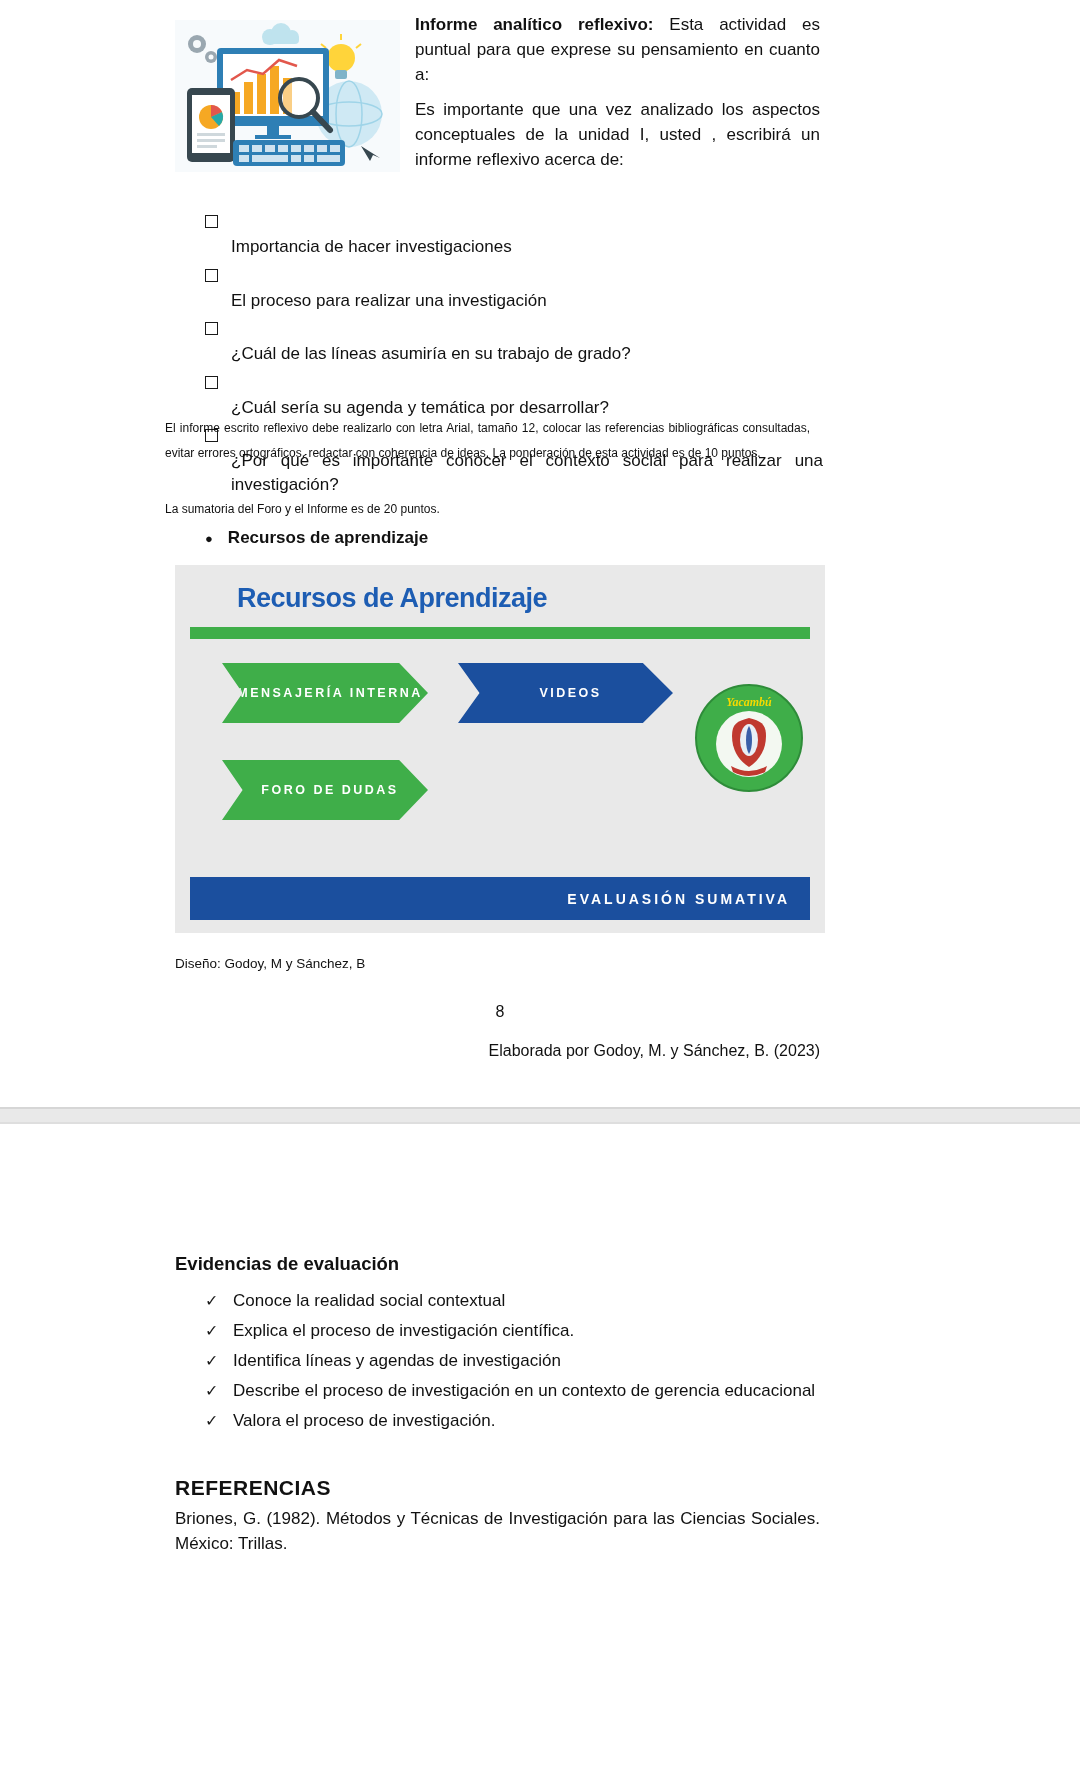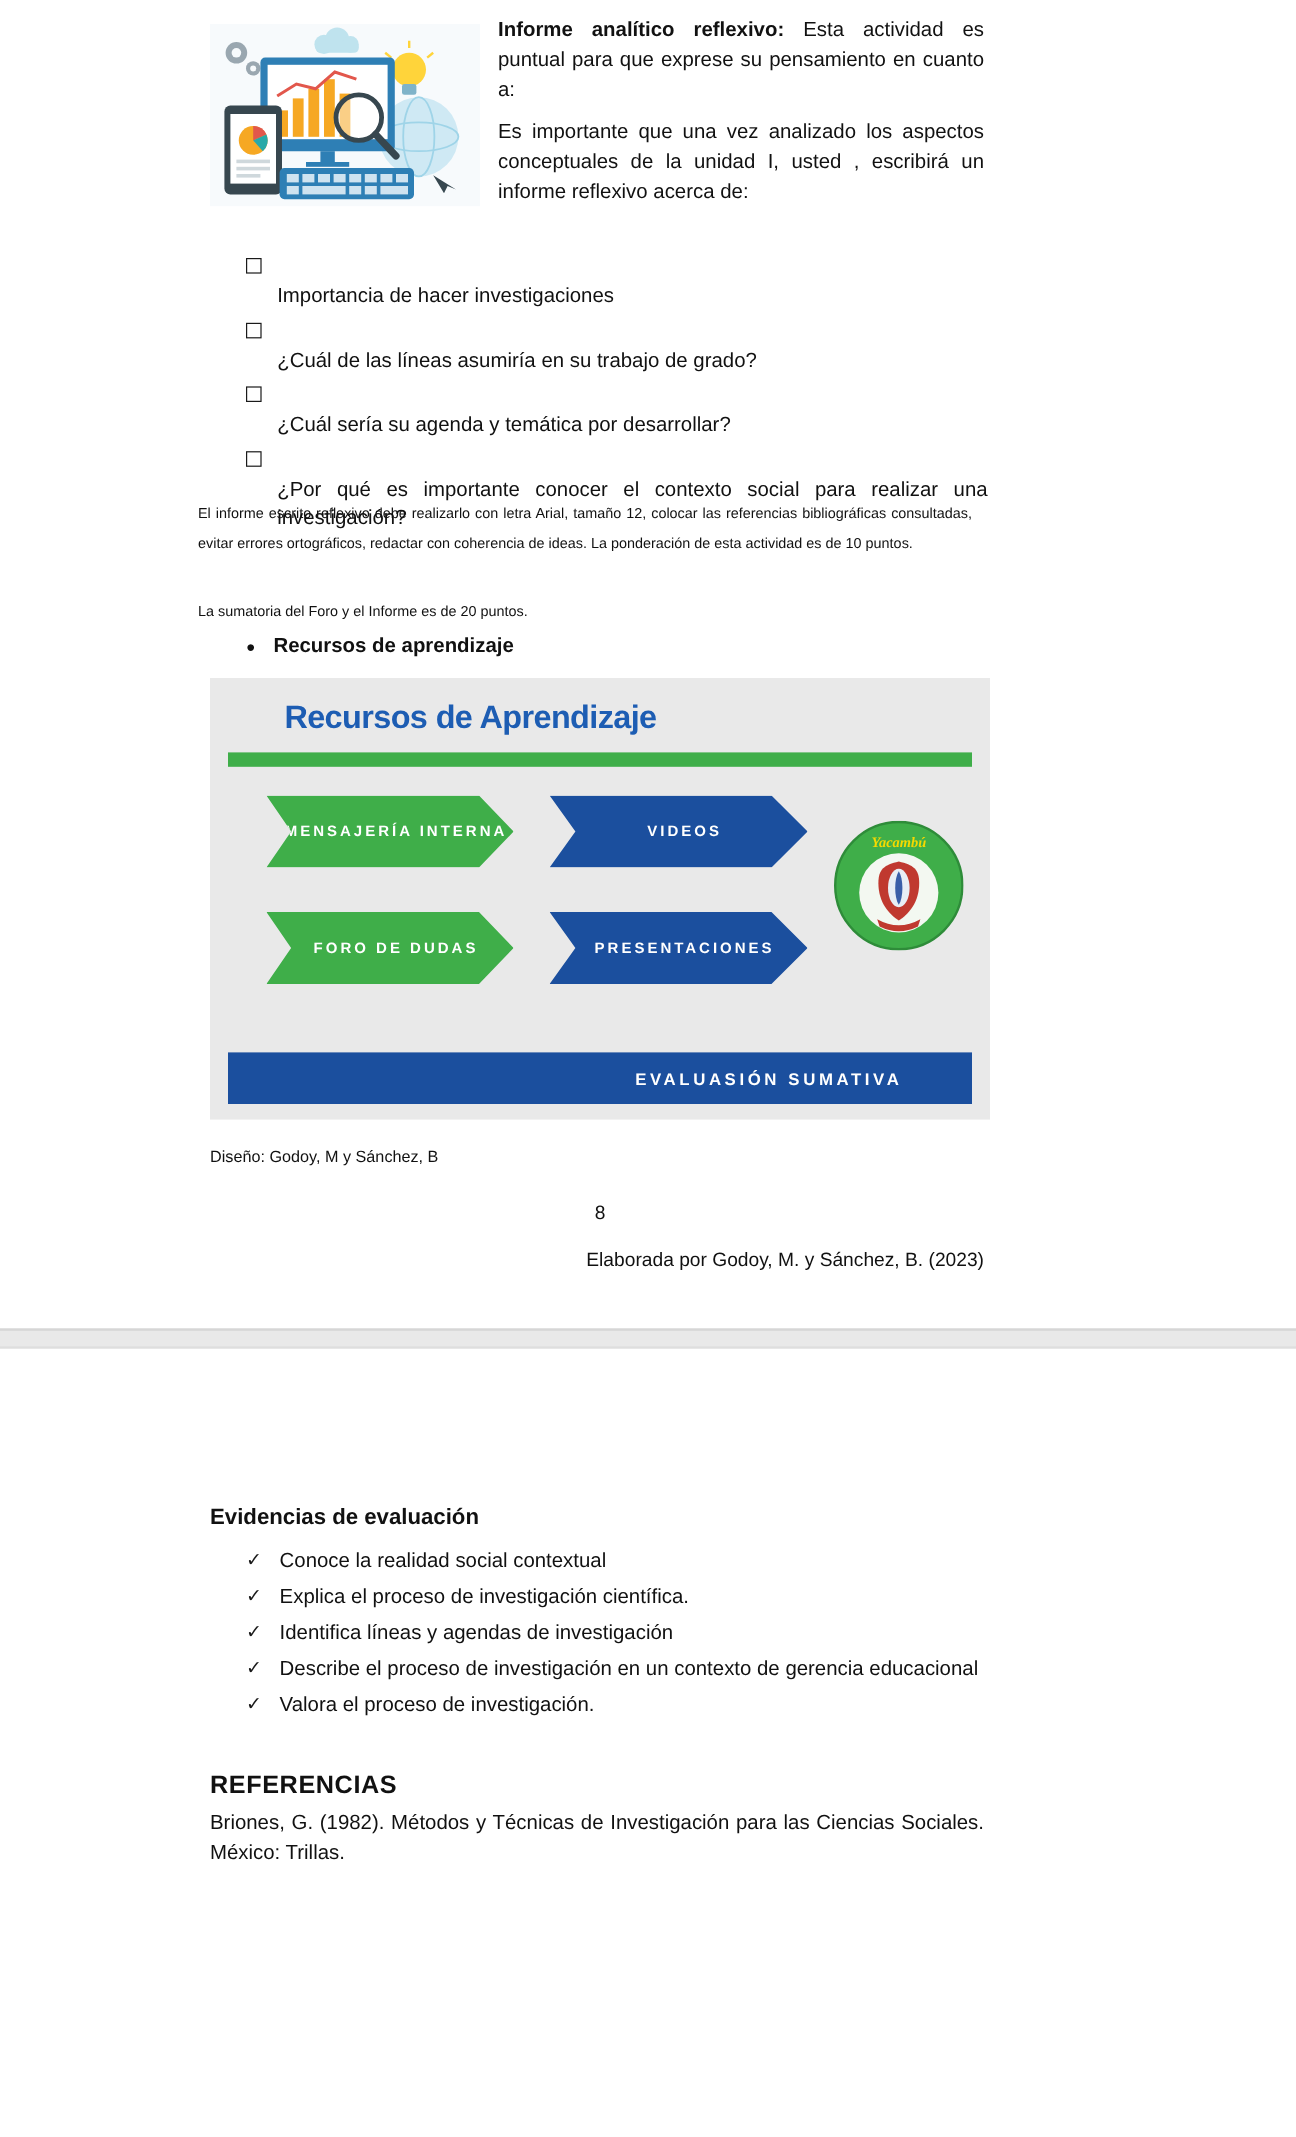--- a/index.html
+++ b/index.html
@@ -70,21 +70,21 @@
   .a1 { left:47px;  top:98px;  width:206px; }
   .a2 { left:283px; top:98px;  width:215px; }
   .a3 { left:47px;  top:195px; width:206px; }
   .a4 { left:283px; top:195px; width:215px; }
   .logo { position:absolute; left:520px; top:119px; width:108px; height:108px; }
   .logo svg { width:100%; height:100%; display:block; }
   .g-bottom {
     position:absolute; left:15px; top:312px; width:620px; height:43px;
     background:var(--blue,#1b4f9e);
     display:flex; align-items:center; justify-content:flex-end;
-    padding-right:58px; color:#fff; font-weight:bold; font-size:14px; letter-spacing:3px;
+    padding-right:20px; color:#fff; font-weight:bold; font-size:14px; letter-spacing:3px;
   }
 
   .credit { position:absolute; left:175px; top:956px; font-size:13.5px; }
   .pagenum { position:absolute; left:0; width:1000px; top:1003px; font-size:16px; text-align:center; }
   .footer-credit { position:absolute; left:175px; width:645px; top:1042px; font-size:16px; text-align:right; }
 
   
   .ev-heading { position:absolute; left:175px; top:129px; font-size:18.5px; font-weight:bold; }
   .tick-list { position:absolute; left:205px; top:165px; width:690px; font-size:17px; }
   .tick-row { display:flex; align-items:flex-start; margin-bottom:6px; }
@@ -197,20 +197,24 @@
       <p class="p-justify">Es importante que una vez analizado los aspectos conceptuales de la unidad I, usted , escribirá un informe reflexivo acerca de:</p>
     </div>
 
     <div class="chk-list">
       <div class="chk-row">
         <span class="chk-box"></span>
         <span class="txt">Importancia de hacer investigaciones</span>
       </div>
       <div class="chk-row">
         <span class="chk-box"></span>
+        <span class="txt">El proceso para realizar una investigación</span>
+      </div>
+      <div class="chk-row">
+        <span class="chk-box"></span>
         <span class="txt">¿Cuál de las líneas asumiría en su trabajo de grado?</span>
       </div>
       <div class="chk-row">
         <span class="chk-box"></span>
         <span class="txt">¿Cuál sería su agenda y temática por desarrollar?</span>
       </div>
       <div class="chk-row">
         <span class="chk-box"></span>
         <span class="txt">¿Por qué es importante conocer el contexto social para realizar una investigación?</span>
       </div>
@@ -229,23 +233,20 @@
       <div class="g-bar"></div>
 
       <div class="arrow green a1">
         <span>MENSAJERÍA INTERNA</span>
       </div>
       <div class="arrow green a3">
         <span>FORO DE DUDAS</span>
       </div>
       <div class="arrow blue a2">
         <span>VIDEOS</span>
-      </div>
-      <div class="arrow blue a4">
-        <span>PRESENTACIONES</span>
       </div>
 
       <div class="logo">
         <svg viewBox="0 0 108 108">
           <circle cx="54" cy="54" r="53" fill="#3fae49" stroke="#2e8c39" stroke-width="2"></circle>
           <circle cx="54" cy="60" r="33" fill="#f3f8f1"></circle>
           <text x="54" y="22" text-anchor="middle" font-size="12" font-weight="bold" font-style="italic" fill="#f5d900" font-family="Liberation Serif, serif">Yacambú</text>
           <path d="M54 34 C66 37 71 40 71 52 C71 68 62 78 54 83 C46 78 37 68 37 52 C37 40 42 37 54 34 Z" fill="#c0392f"></path>
           <ellipse cx="54" cy="56" rx="9" ry="16" fill="#e8eef5"></ellipse>
           <path d="M54 42 C58 48 58 64 54 70 C50 64 50 48 54 42 Z" fill="#3a5ea8"></path>

